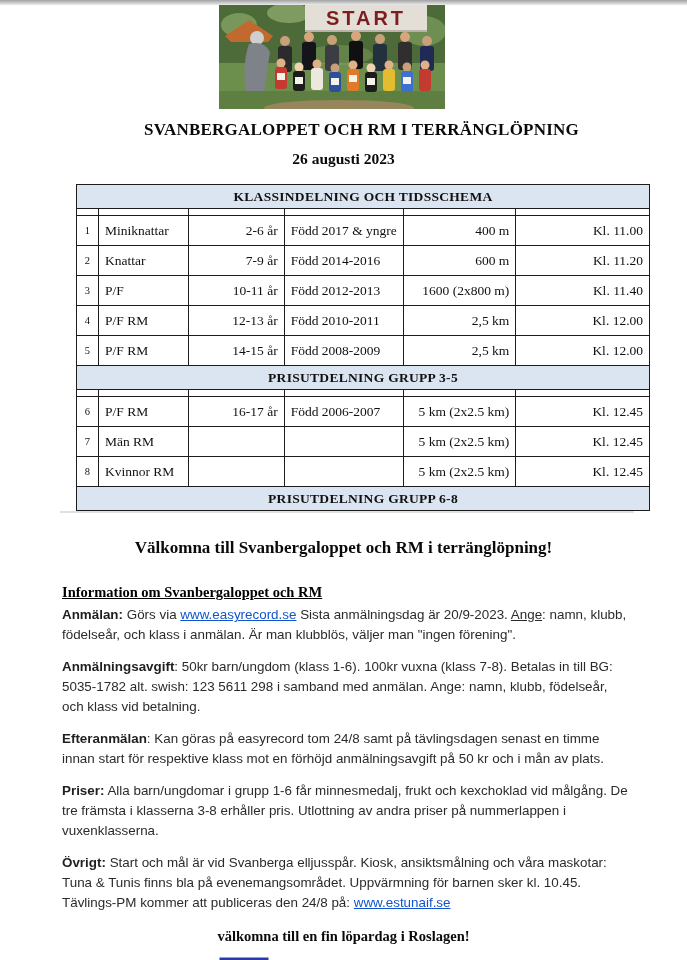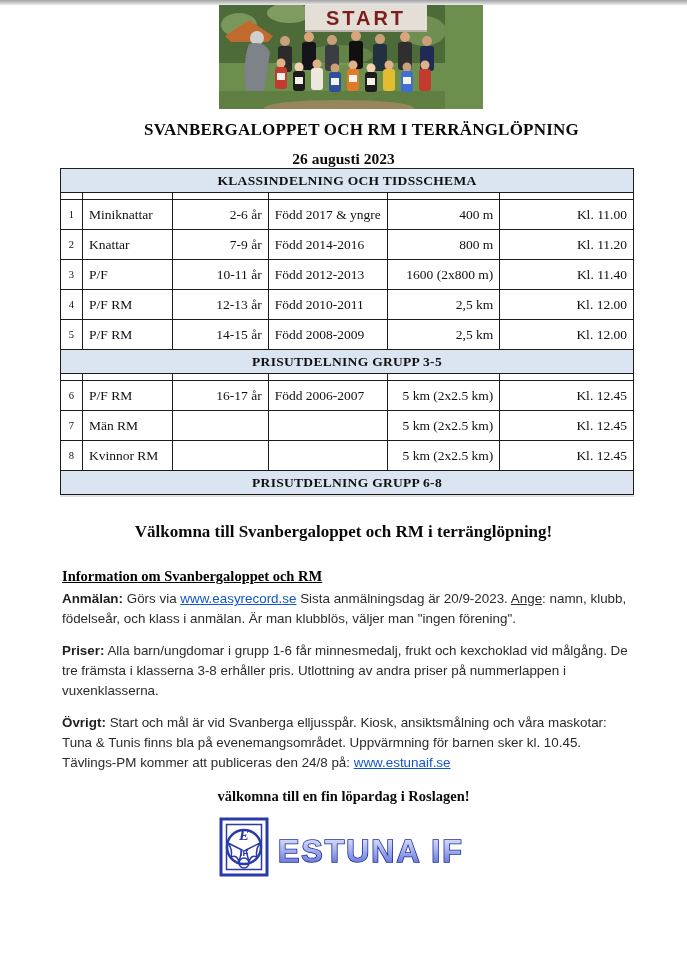--- a/index.html
+++ b/index.html
@@ -3,38 +3,38 @@
 <meta charset="utf-8">
 <style>
   html,body{margin:0;padding:0;}
   body{width:687px;height:960px;background:#ffffff;overflow:hidden;position:relative;
        font-family:"Liberation Sans","DejaVu Sans",sans-serif;color:#222;}
   .serif{font-family:"Liberation Serif","DejaVu Serif",serif;}
   .top-edge{position:absolute;top:0;left:0;right:0;height:5px;
             background:linear-gradient(#a2a2a2,#ececec);}
 
   
-  .photo{width:264px;height:104px;margin:5px 0 0 219px;overflow:hidden;background:#6d8f4d;}
+  .photo{width:226px;height:104px;margin:5px 0 0 219px;overflow:hidden;background:#6d8f4d;}
   .photo svg{display:block;}
 
   
   .doc-title{font-weight:bold;font-size:17px;text-align:center;margin-top:11px;color:#0a0a0a;letter-spacing:.2px;padding-left:36px;}
   .doc-date{font-weight:bold;font-size:15.5px;text-align:center;margin-top:10px;color:#0a0a0a;}
 
   
   table.schedule{width:574px;margin:14px 0 0 60px;border-collapse:collapse;
                  font-family:"Liberation Serif","DejaVu Serif",serif;font-size:13.5px;color:#101010;}
   table.schedule td{border:1px solid #1c1c1c;padding:0 6px;height:29px;vertical-align:middle;}
   table.schedule tr.caption td, table.schedule tr.band td{
       background:#dbe5f1;font-weight:bold;text-align:center;height:23px;font-size:13.5px;letter-spacing:.3px;}
   table.schedule tr.spacer td{height:6px;padding:0;}
   td.c-num{text-align:center;font-size:10.5px;padding:0 2px 6px;}
   td.c-age,td.c-dist,td.c-time{text-align:right;}
   .table-wrap{box-shadow:0 2px 0 rgba(0,0,0,.12);width:574px;margin-left:60px;}
-  .table-wrap table.schedule{margin:0;width:574px;}
+  .table-wrap table.schedule{margin:16px;width:574px;}
 
   
   .welcome{font-weight:bold;font-size:17px;text-align:center;margin-top:27px;color:#0a0a0a;}
 
   
   .info{width:568px;margin:24px 0 0 62px;font-size:13.4px;line-height:20px;color:#2b2b2b;}
   .info-heading{font-family:"Liberation Serif","DejaVu Serif",serif;font-weight:bold;font-size:14.5px;
                 text-decoration:underline;color:#000;margin:0 0 3px;}
   .info p{margin:0 0 12px;}
   .info b{color:#1f1f1f;}
@@ -150,21 +150,21 @@
     <td class="c-age">2-6 år</td>
     <td>Född 2017 &amp; yngre</td>
     <td class="c-dist">400 m</td>
     <td class="c-time">Kl. 11.00</td>
   </tr>
   <tr>
     <td class="c-num">2</td>
     <td>Knattar</td>
     <td class="c-age">7-9 år</td>
     <td>Född 2014-2016</td>
-    <td class="c-dist">800 m</td>
+    <td class="c-dist">600 m</td>
     <td class="c-time">Kl. 11.20</td>
   </tr>
   <tr>
     <td class="c-num">3</td>
     <td>P/F</td>
     <td class="c-age">10-11 år</td>
     <td>Född 2012-2013</td>
     <td class="c-dist">1600 (2x800 m)</td>
     <td class="c-time">Kl. 11.40</td>
   </tr>
@@ -229,21 +229,23 @@
     </table>
 </div>
 
 <div class="welcome serif">Välkomna till Svanbergaloppet och RM i terränglöpning!</div>
 
 <div class="info">
   <div class="info-heading">Information om Svanbergaloppet och RM</div>
 
   <p><b>Anmälan:</b><span> Görs via </span><a class="doc-link">www.easyrecord.se</a><span>  Sista anmälningsdag är 20/9-2023. </span><span class="u">Ange</span><span>: namn, klubb,  födelseår, och klass i anmälan. Är man klubblös, väljer man "ingen förening".</span></p>
 
-
+  <p><b>Anmälningsavgift</b><span>: 50kr barn/ungdom (klass 1-6). 100kr vuxna (klass 7-8). Betalas in till BG: 5035-1782 alt. swish: 123 5611 298 i samband med anmälan. Ange: namn, klubb, födelseår, och klass vid betalning.</span></p>
+
+  <p><b>Efteranmälan</b><span>: Kan göras på easyrecord tom 24/8 samt på tävlingsdagen senast en timme innan start för respektive klass mot en förhöjd anmälningsavgift på 50 kr och i mån av plats.</span></p>
 
   <p><b>Priser:</b><span> Alla barn/ungdomar i grupp 1-6 får minnesmedalj, frukt och kexchoklad vid målgång. De tre främsta i klasserna 3-8 erhåller pris. Utlottning av andra priser på nummerlappen i vuxenklasserna.</span></p>
 
   <p><b>Övrigt:</b><span> Start och mål är vid Svanberga elljusspår. Kiosk, ansiktsmålning och våra maskotar: Tuna &amp; Tunis  finns bla  på evenemangsområdet. Uppvärmning för barnen sker kl. 10.45. Tävlings-PM kommer att publiceras den 24/8 på: </span><a class="doc-link">www.estunaif.se</a></p>
 </div>
 
 <div class="closing">
   <div>välkomna till en fin löpardag i Roslagen!</div>
 </div>
 

